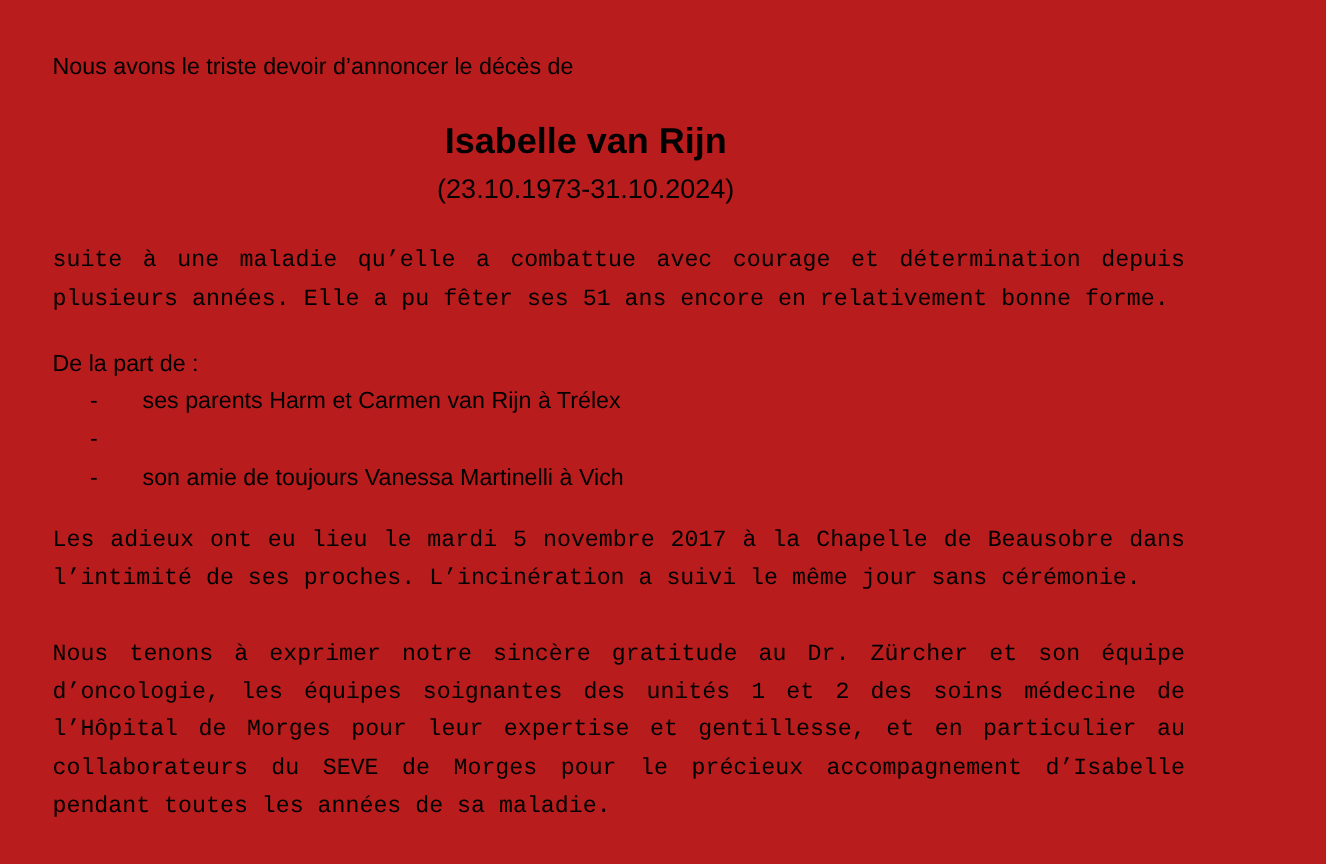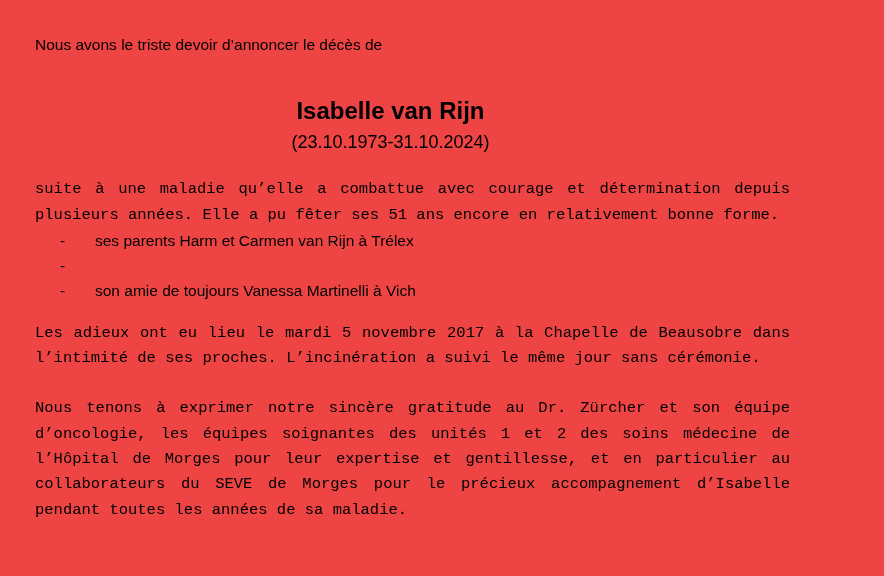--- a/index.html
+++ b/index.html
@@ -12,37 +12,37 @@
     height: 576px;
     overflow: hidden;
     font-family: "Liberation Sans", "DejaVu Sans", sans-serif;
     color: #000000;
   }
   .page {
     box-sizing: border-box;
     width: 884px;
     height: 576px;
     padding: 32px 94px 20px 35px;
-    background: #ef4444;
+    background: #b91c1c;
   }
   .body-text {
     font-size: 15.5px;
     line-height: 25.3px;
     color: #000000;
   }
   p { margin: 0; }
   .intro {
     text-align: left;
   }
   .header-block {
     text-align: center;
     margin-right: 44px; 
   }
   .deceased-name {
-    margin-top: 40px;
+    margin-top: 24px;
     font-size: 24px;
     line-height: 28px;
     font-weight: bold;
   }
   .deceased-dates {
     margin-top: 6px;
     font-size: 18px;
     line-height: 22px;
     font-weight: normal;
     text-align: center;
@@ -82,20 +82,21 @@
 
   <p class="body-text intro">Nous avons le triste devoir d’annoncer le décès de</p>
 
   <div class="header-block">
     <div class="deceased-name">Isabelle van Rijn</div>
     <div class="deceased-dates">(23.10.1973-31.10.2024)</div>
   </div>
 
   <p class="body-text para-justified para-illness">suite à une maladie qu’elle a combattue avec courage et détermination depuis plusieurs années. Elle a pu fêter ses 51 ans encore en relativement bonne forme.</p>
 
+  <p class="body-text from-label">De la part de :</p>
 
   <ul class="family-list body-text">
     <li class="row">
       <span class="dash">-</span>
       <span class="item-text">ses parents Harm et Carmen van Rijn à Trélex</span>
     </li>
     <li class="row">
       <span class="dash">-</span>
     </li>
     <li class="row">

